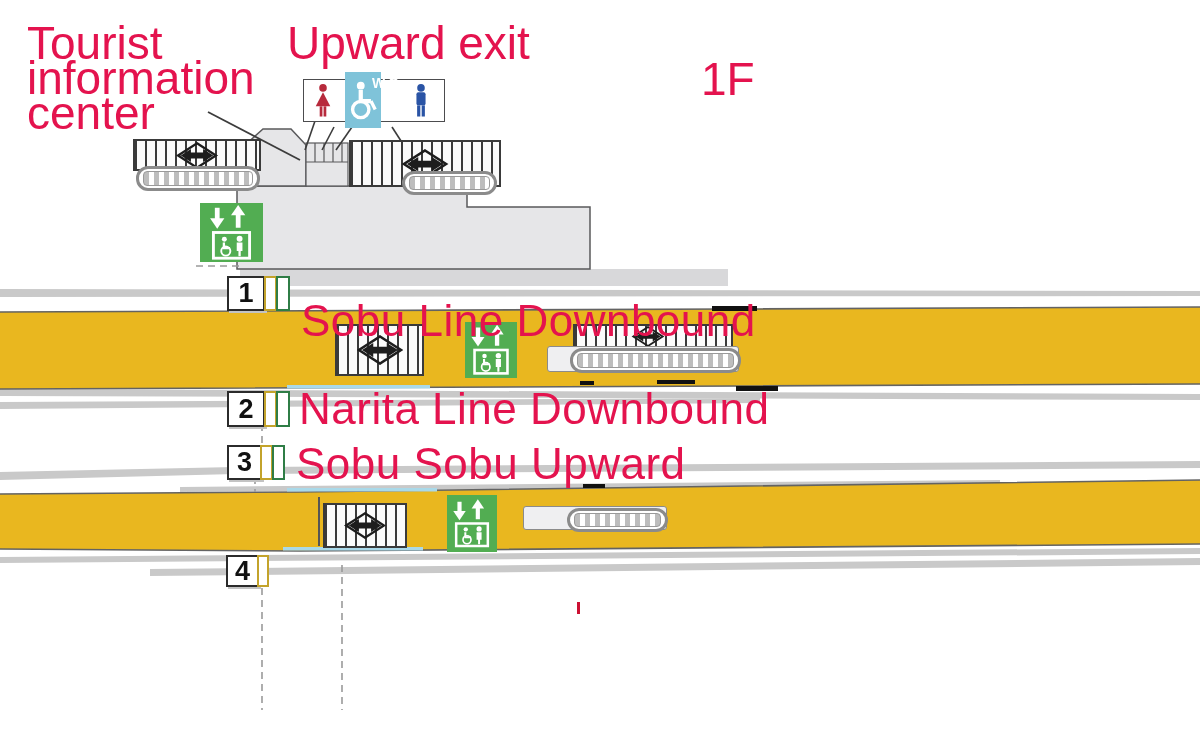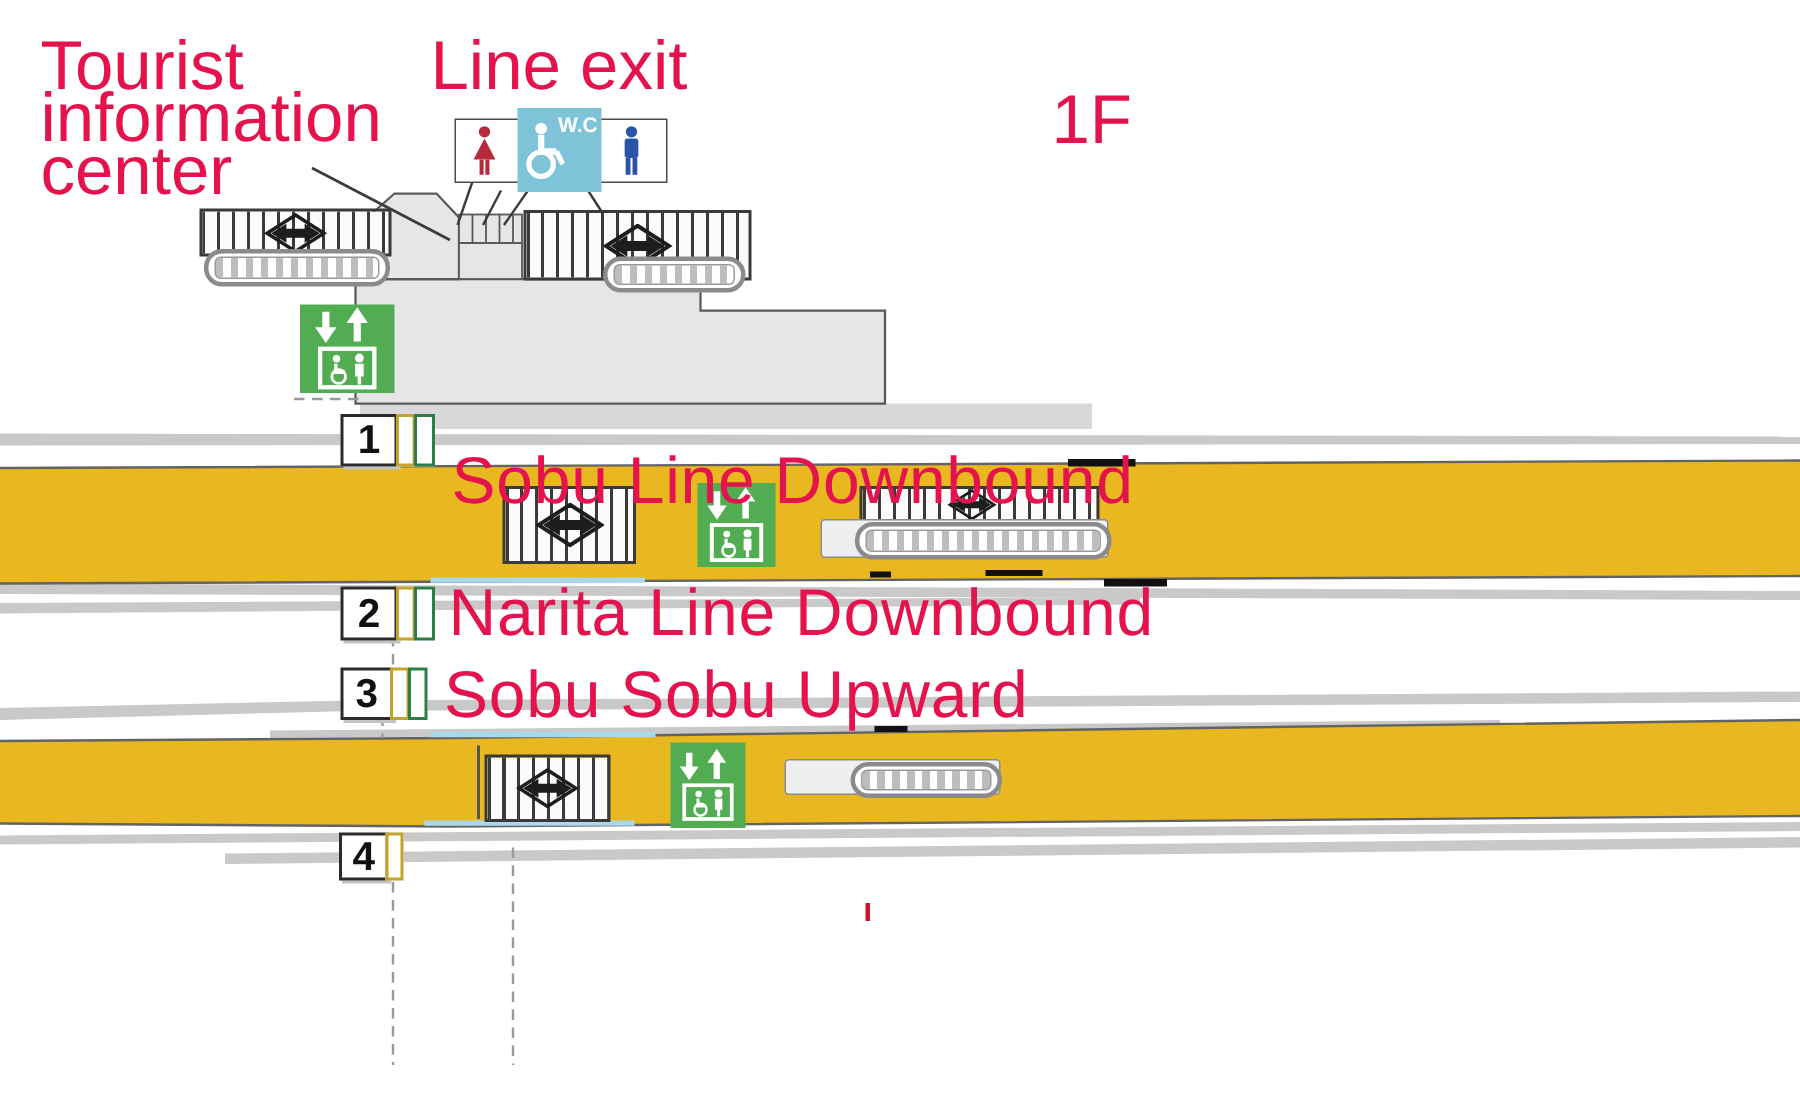--- a/index.html
+++ b/index.html
@@ -192,21 +192,21 @@
       </svg>
   </div>
 
   <div class="wcrect" style="left:303px;top:79px;width:140px;height:41px;"></div>
   <svg class="abs" style="left:312px;top:84px;" width="22" height="33" viewBox="0 0 22 34" fill="#b72a3c">
       <use href="#female-sym"></use>
     </svg>
   <svg class="abs" style="left:410px;top:84px;" width="22" height="33" viewBox="0 0 22 34" fill="#2a54a5">
       <use href="#male-sym"></use>
     </svg>
-  <div class="wcblue" style="left:345px;top:72px;width:56px;height:56px;">
+  <div class="wcblue" style="left:345px;top:72px;width:36px;height:56px;">
     <svg class="abs" style="left:3px;top:8px;" width="34" height="42" viewBox="0 0 40 48">
         <use href="#wheelchair-big"></use>
       </svg>
     <span class="wctext" style="left:27px;top:4px;">W.C</span>
   </div>
 
   <div class="numbox" style="left:227px;top:276px;width:34px;height:31px;">
       <span>1</span>
     </div>
   <div class="bar y" style="left:264px;top:276px;width:9px;height:31px;"></div>
@@ -227,20 +227,20 @@
   <div class="numbox" style="left:226px;top:555px;width:29px;height:28px;">
       <span>4</span>
     </div>
   <div class="bar y" style="left:257px;top:555px;width:8px;height:28px;"></div>
 
   <div class="abs pink tourist" style="left:27px;top:26px;">
     <div>Tourist</div>
     <div>information</div>
     <div>center</div>
   </div>
-  <div class="abs pink bigcap" style="left:287px;top:20px;">Line exit</div>
+  <div class="abs pink bigcap" style="left:287px;top:20px;">Upward exit</div>
   <div class="abs pink bigcap" style="left:701px;top:56px;text-align:right;">1F</div>
 
   <div class="abs pink plabel" style="left:301px;top:272px;margin-top:27px;">Sobu Line Downbound</div>
   <div class="abs pink plabel" style="left:299px;top:387px;">Narita Line Downbound</div>
   <div class="abs pink plabel" style="left:296px;top:442px;">Sobu Sobu Upward</div>
 
 </div>
 
 </body></html>

